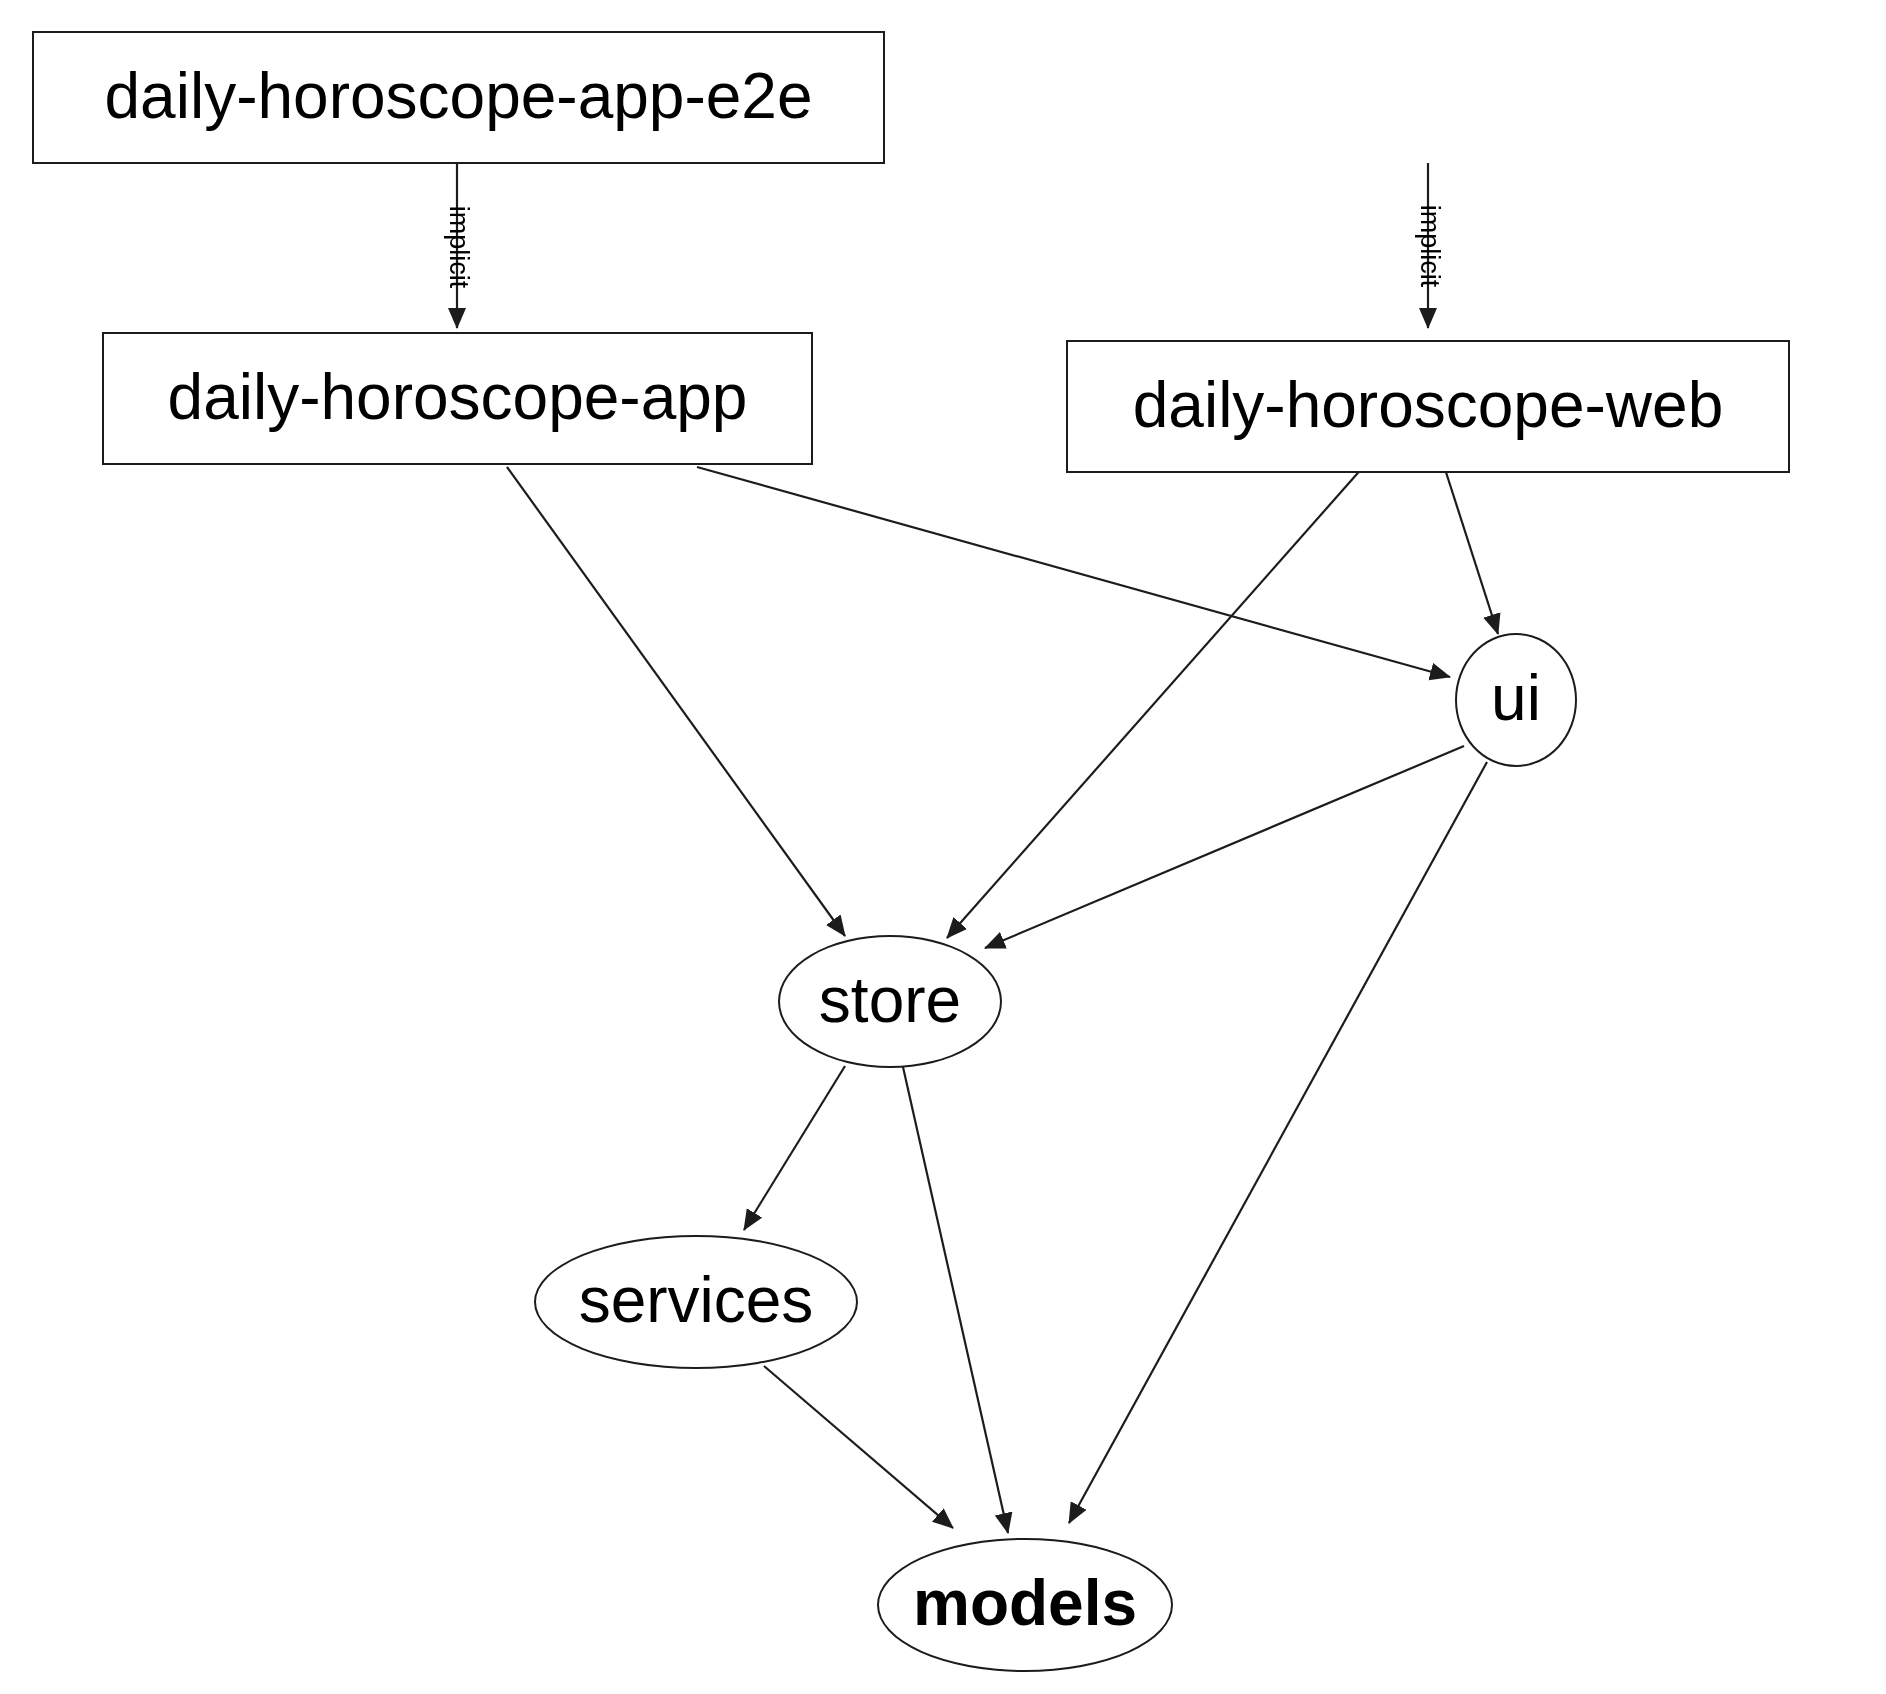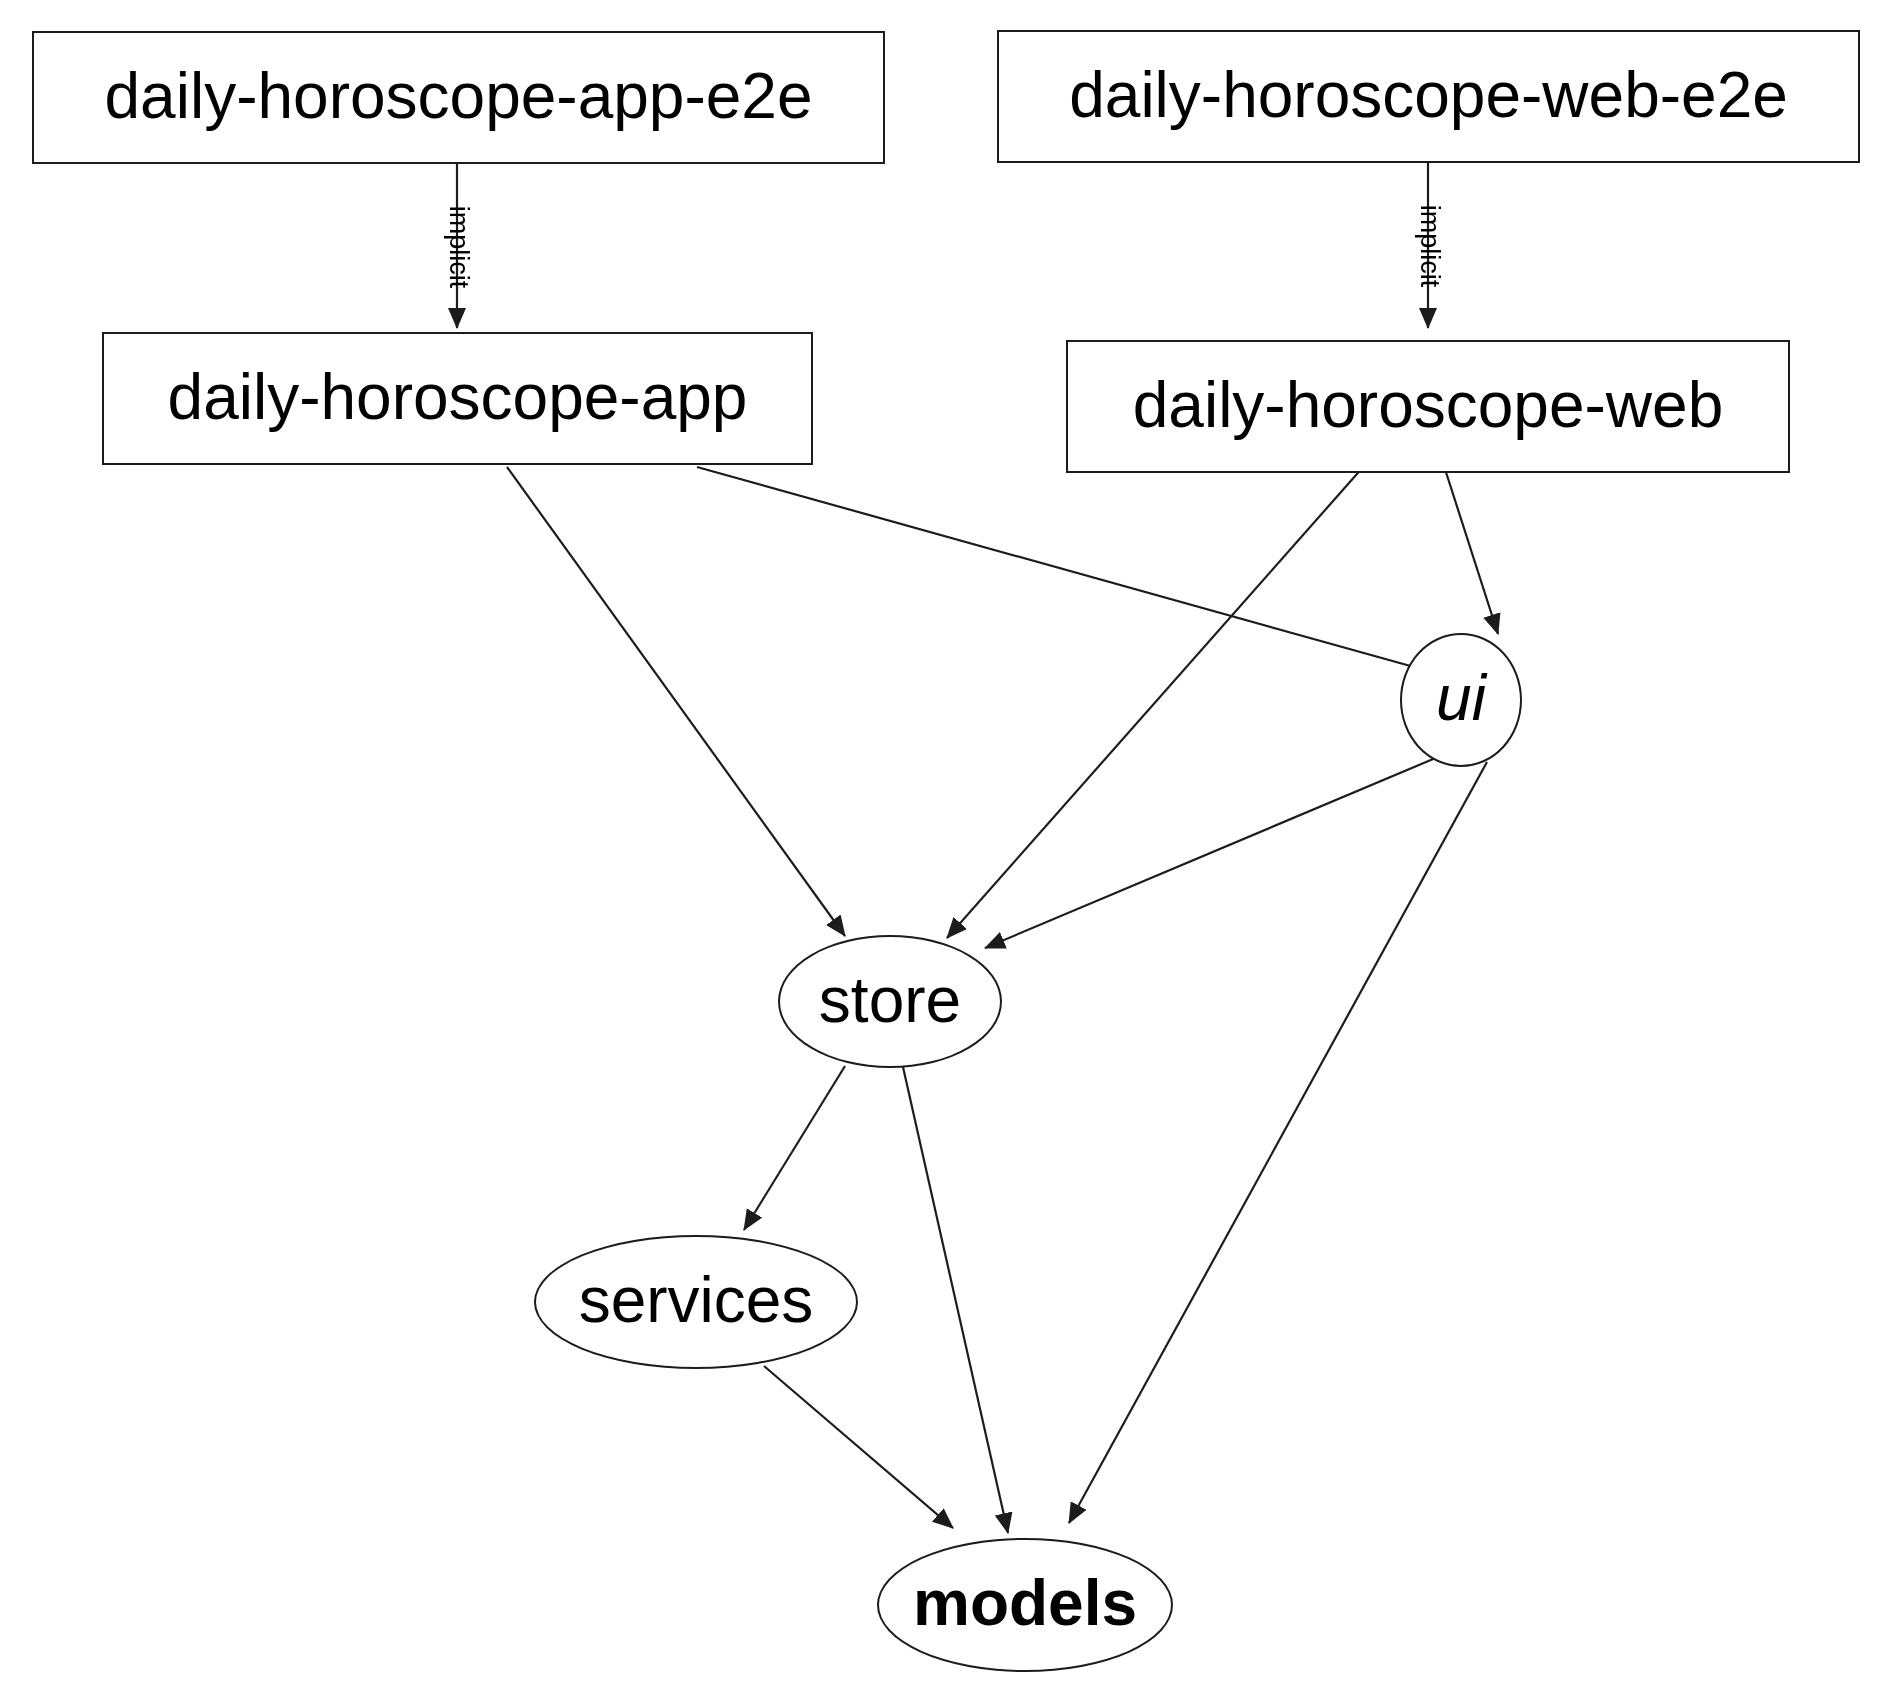--- a/index.html
+++ b/index.html
@@ -70,31 +70,28 @@
     <path class="edge-line" d="M1464,746 L985,948" marker-end="url(#arrowhead)"></path>
     <path class="edge-line" d="M1487,762 L1069,1523" marker-end="url(#arrowhead)"></path>
     <path class="edge-line" d="M845,1066 L744,1230" marker-end="url(#arrowhead)"></path>
     <path class="edge-line" d="M903,1067 L1008,1533" marker-end="url(#arrowhead)"></path>
     <path class="edge-line" d="M764,1366 L953,1528" marker-end="url(#arrowhead)"></path>
   </svg>
 
   <div class="node rect" style="left:32px; top:31px; width:853px; height:133px;">
     <span class="node-label">daily-horoscope-app-e2e</span>
   </div>
-  <div class="node rect" style="left:997px; top:30px; width:863px; height:133px;">
-    <span class="node-label">daily-horoscope-web-e2e</span>
-  </div>
   <div class="node rect" style="left:102px; top:332px; width:711px; height:133px;">
     <span class="node-label">daily-horoscope-app</span>
   </div>
   <div class="node rect" style="left:1066px; top:332px; width:724px; height:133px;margin-top:8px;">
     <span class="node-label">daily-horoscope-web</span>
   </div>
 
-  <div class="node ellipse" style="left:1400px; top:633px; width:122px; height:134px;font-style:italic;">
+  <div class="node ellipse" style="left:1455px; top:633px; width:122px; height:134px;">
     <span class="node-label">ui</span>
   </div>
   <div class="node ellipse" style="left:778px; top:935px; width:224px; height:133px;">
     <span class="node-label">store</span>
   </div>
   <div class="node ellipse" style="left:534px; top:1235px; width:324px; height:134px;">
     <span class="node-label">services</span>
   </div>
   <div class="node ellipse" style="left:877px; top:1538px; width:296px; height:134px;font-weight:bold;">
     <span class="node-label">models</span>

